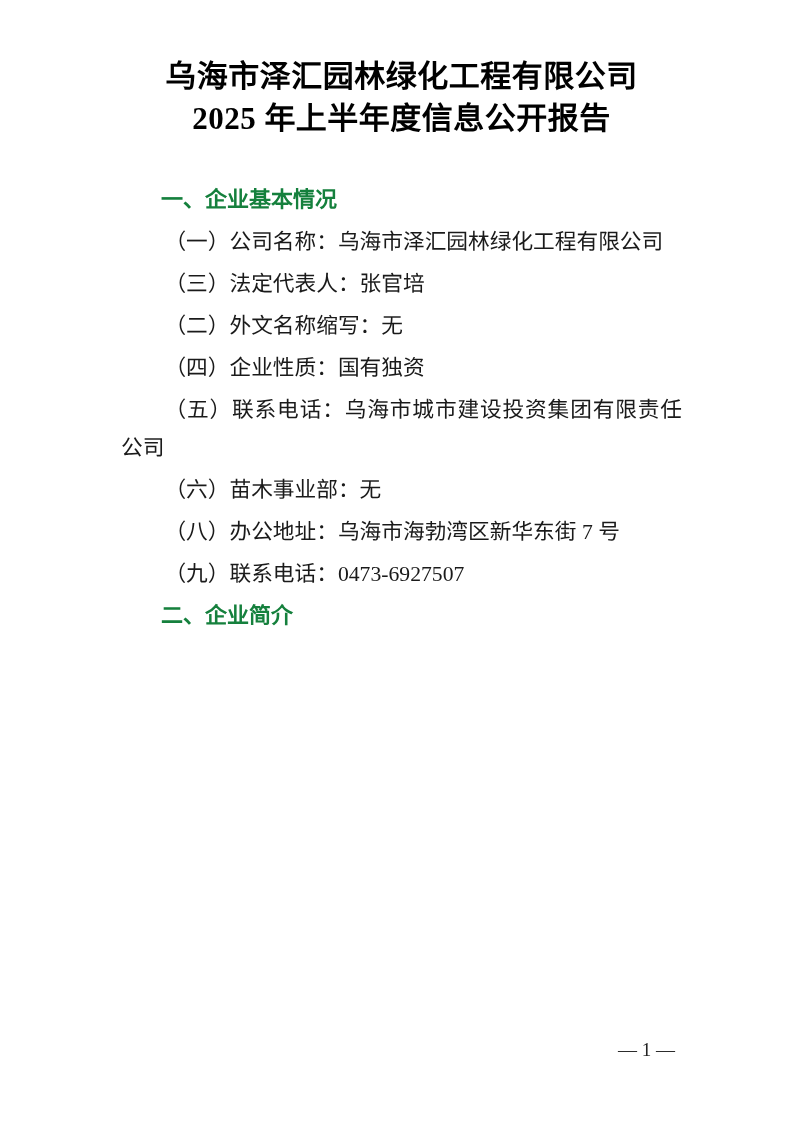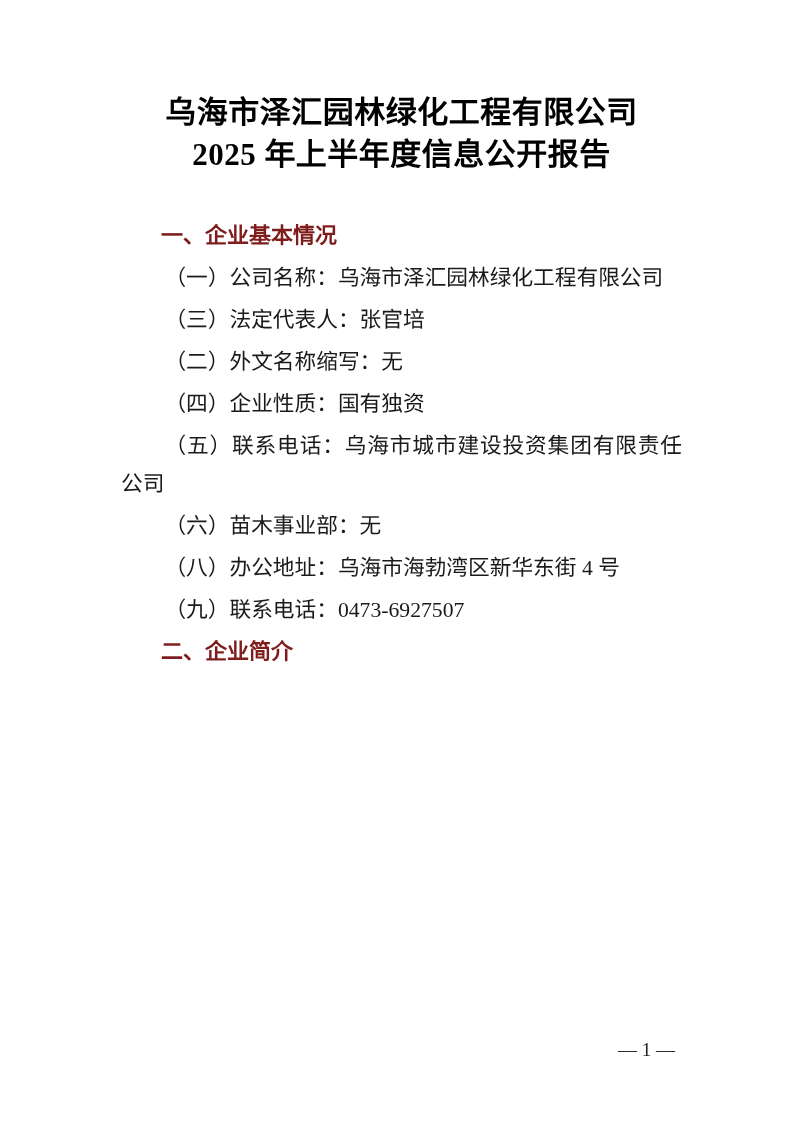--- a/index.html
+++ b/index.html
@@ -8,21 +8,21 @@
     background: #ffffff;
   }
   .page {
     position: relative;
     width: 793px;
     height: 1122px;
     margin: 0 auto;
     background: #ffffff;
     color: #111111;
     box-sizing: border-box;
-    padding: 92px 107px 0 117px;
+    padding: 56px 107px 0 117px;
     overflow: hidden;
     font-family: "Liberation Serif", "DejaVu Serif", serif;
   }
   .doc-title {
     text-align: center;
     font-family: "Liberation Serif", "DejaVu Serif", serif;
     font-weight: 700;
     font-size: 31px;
     line-height: 42px;
     letter-spacing: 0.5px;
@@ -37,21 +37,21 @@
     color: #1a1a1a;
   }
   .section-heading {
     margin: 0;
     font-family: "Liberation Sans", "DejaVu Sans", sans-serif;
     font-weight: 700;
     font-size: 22px;
     line-height: 38px;
     text-indent: 2em;
     text-align: left;
-    color: #7f1d1d;
+    color: #15803d;
   }
   .para {
     margin: 4px;
     text-indent: 2em;
   }
   .page-footer {
     position: absolute;
     top: 1039px;
     right: 118px;
     font-family: "Liberation Serif", "DejaVu Serif", serif;
@@ -73,21 +73,21 @@
   <div class="doc-body">
 
     <h2 class="section-heading">一、企业基本情况</h2>
 
     <p class="para">（一）公司名称：乌海市泽汇园林绿化工程有限公司</p>
     <p class="para">（三）法定代表人：张官培</p>
     <p class="para">（二）外文名称缩写：无</p>
     <p class="para">（四）企业性质：国有独资</p>
     <p class="para">（五）联系电话：乌海市城市建设投资集团有限责任公司</p>
     <p class="para">（六）苗木事业部：无</p>
-    <p class="para">（八）办公地址：乌海市海勃湾区新华东街 4 号</p>
+    <p class="para">（八）办公地址：乌海市海勃湾区新华东街 7 号</p>
     <p class="para">（九）联系电话：0473-6927507</p>
 
     <h2 class="section-heading">二、企业简介</h2>
 
 
   </div>
 
   <div class="page-footer">— 1 —</div>
 
 </div>

